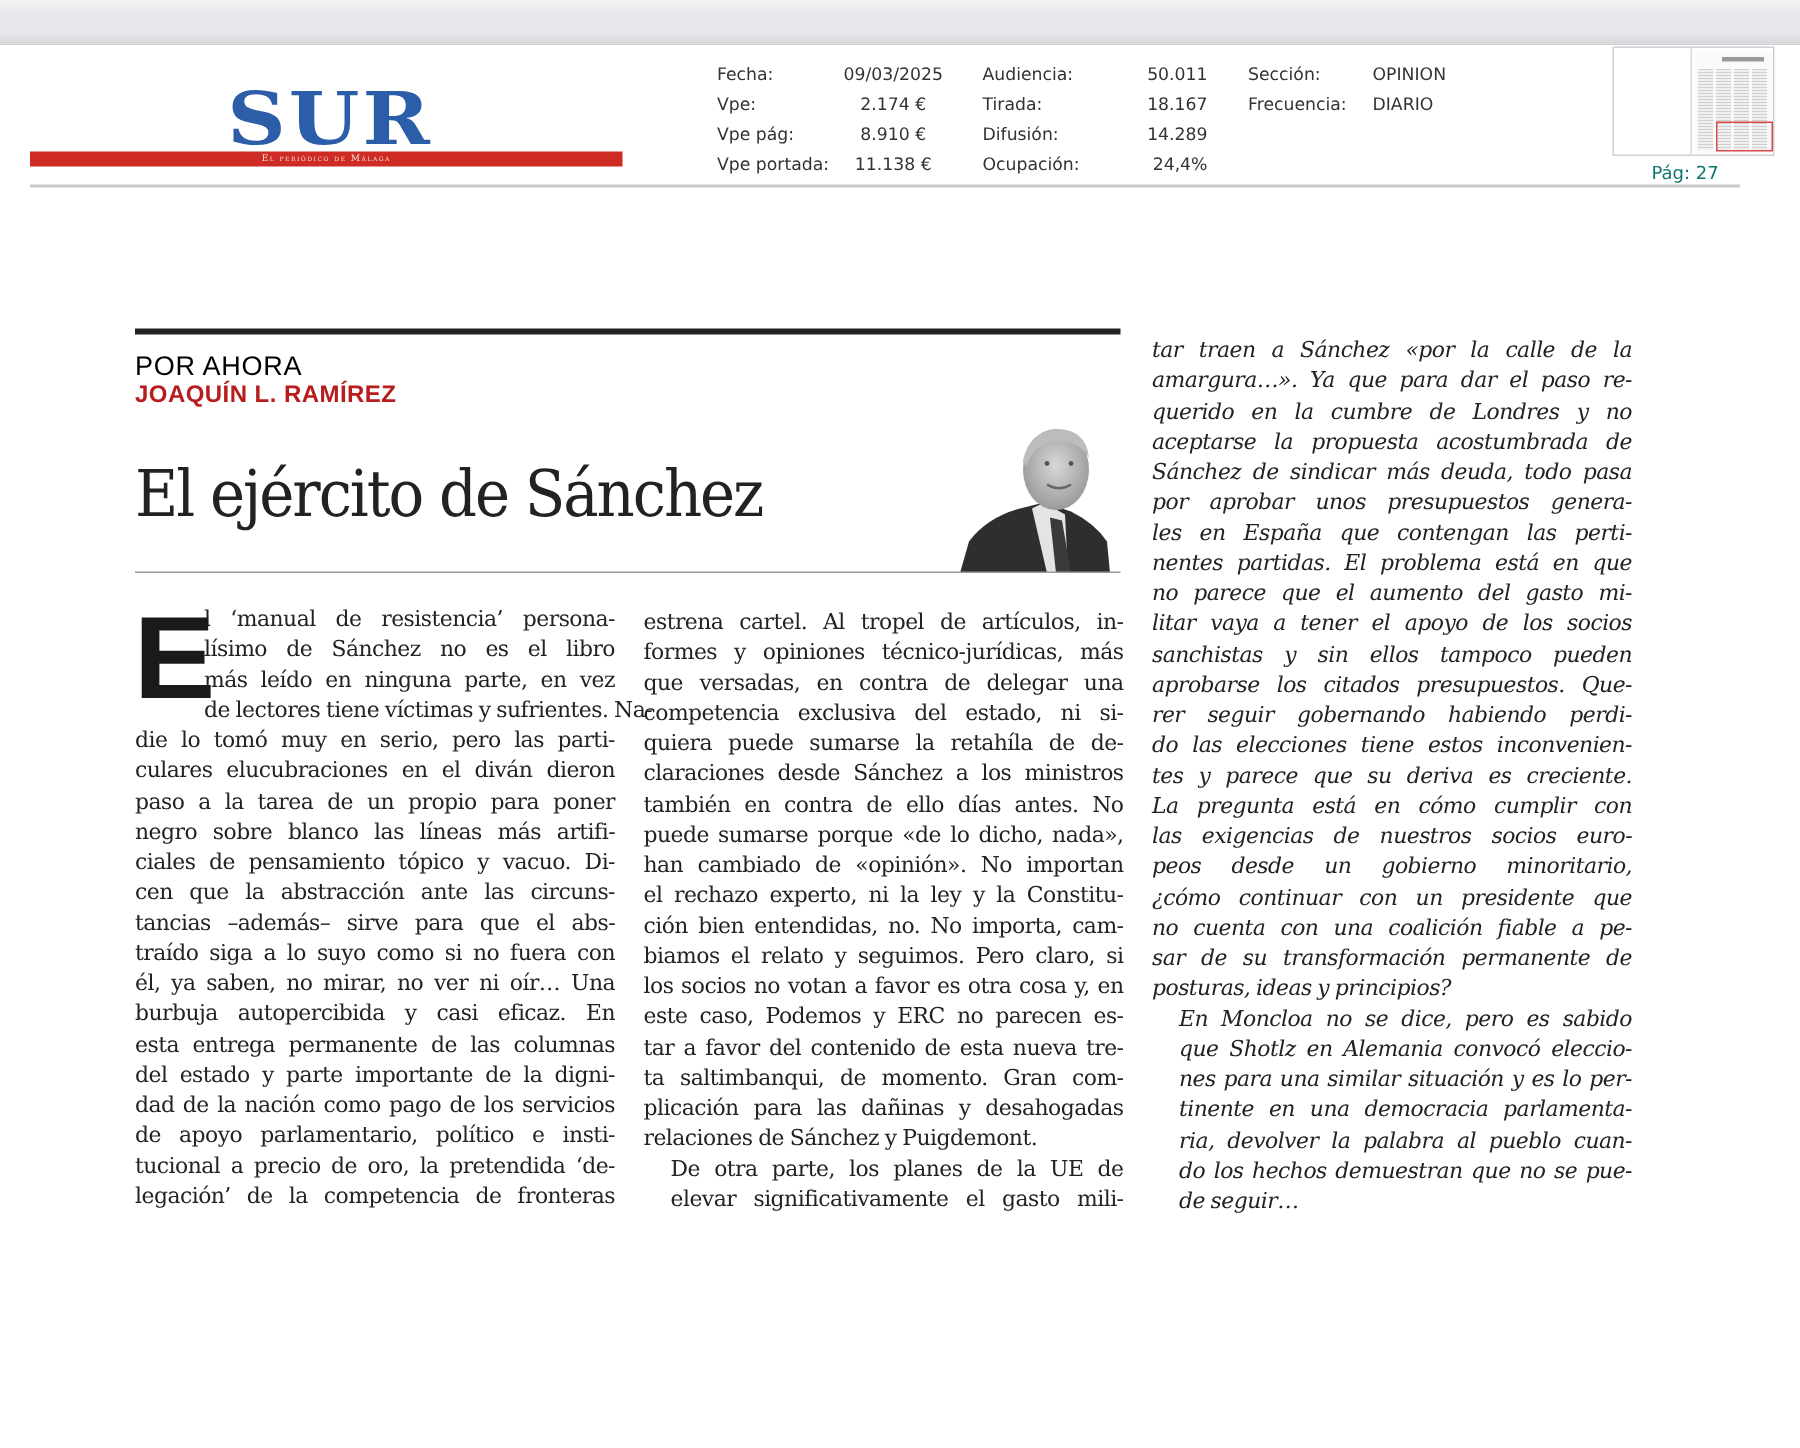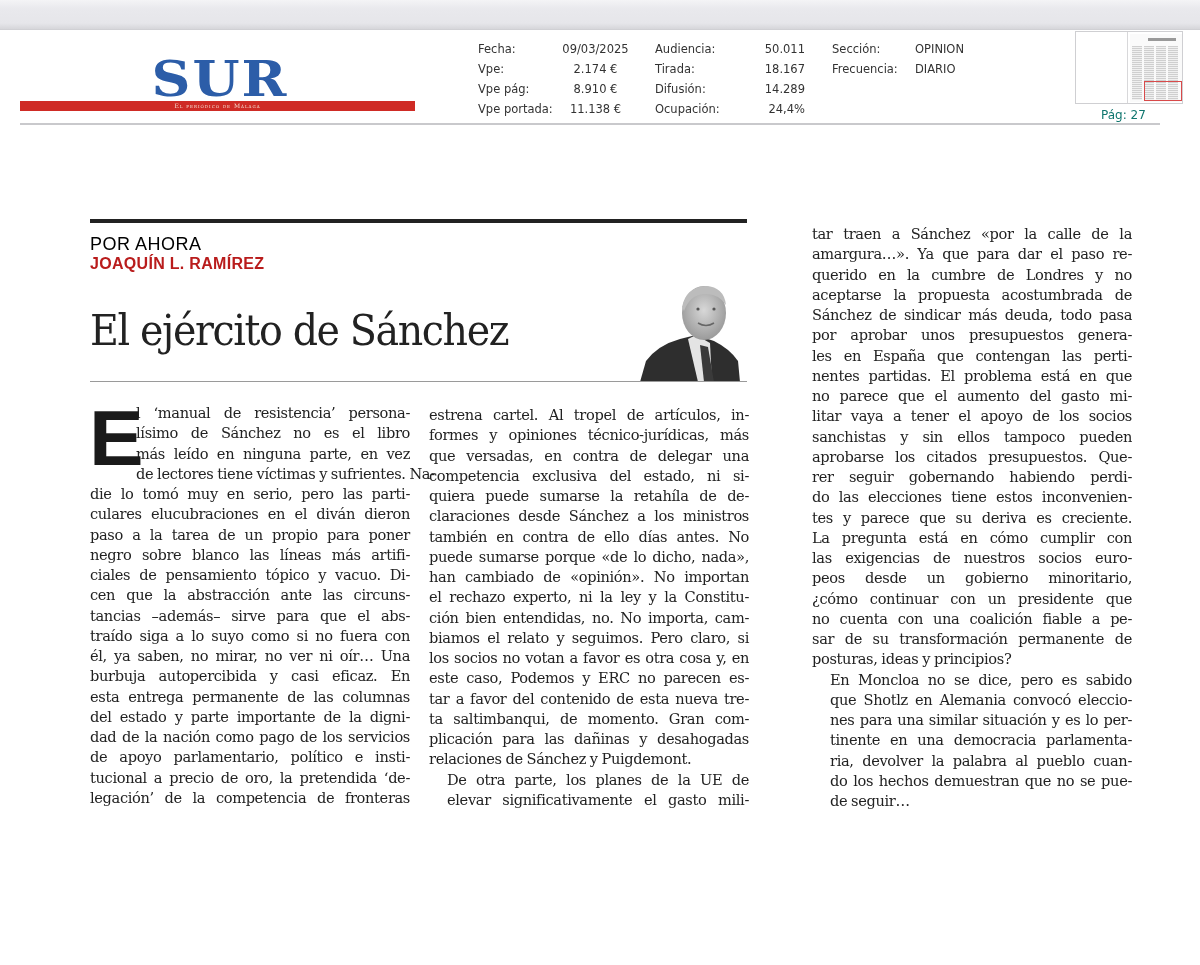--- a/index.html
+++ b/index.html
@@ -56,21 +56,21 @@
   .portrait { position: absolute; left: 638px; top: 283px; width: 104px; height: 99px; }
   .art-rule { position: absolute; left: 90px; top: 381px; width: 657px; height: 1px; background: #9a9a9a; }
 
   .col-text {
     position: absolute; top: 403px; width: 320px;
     font-family: "DejaVu Serif", serif; font-size: 14.6px; line-height: 20.25px; color: #222;
     text-align: justify; letter-spacing: -0.35px; word-spacing: -0.5px;
   }
   .col-1 { left: 90px; }
   .col-2 { left: 429px; top: 405px; }
-  .col-3 { left: 812px; top: 224px; }
+  .col-3 { left: 768px; top: 224px; font-style: italic; }
   .col-text p { text-indent: 0; }
   .col-text p.indent { text-indent: 18px; }
   .col-text .ln { display: block; text-align-last: justify; white-space: nowrap; }
   .col-text .ln.last { text-align-last: left; }
 
   .dropcap {
     float: left; width: 40px; height: 56px; margin: 6px 6px 0 0;
     font-family: "Liberation Sans", sans-serif; font-weight: bold; font-size: 78px; line-height: 58px;
     color: #1a1a1a; transform: scaleX(1.05);
   }

